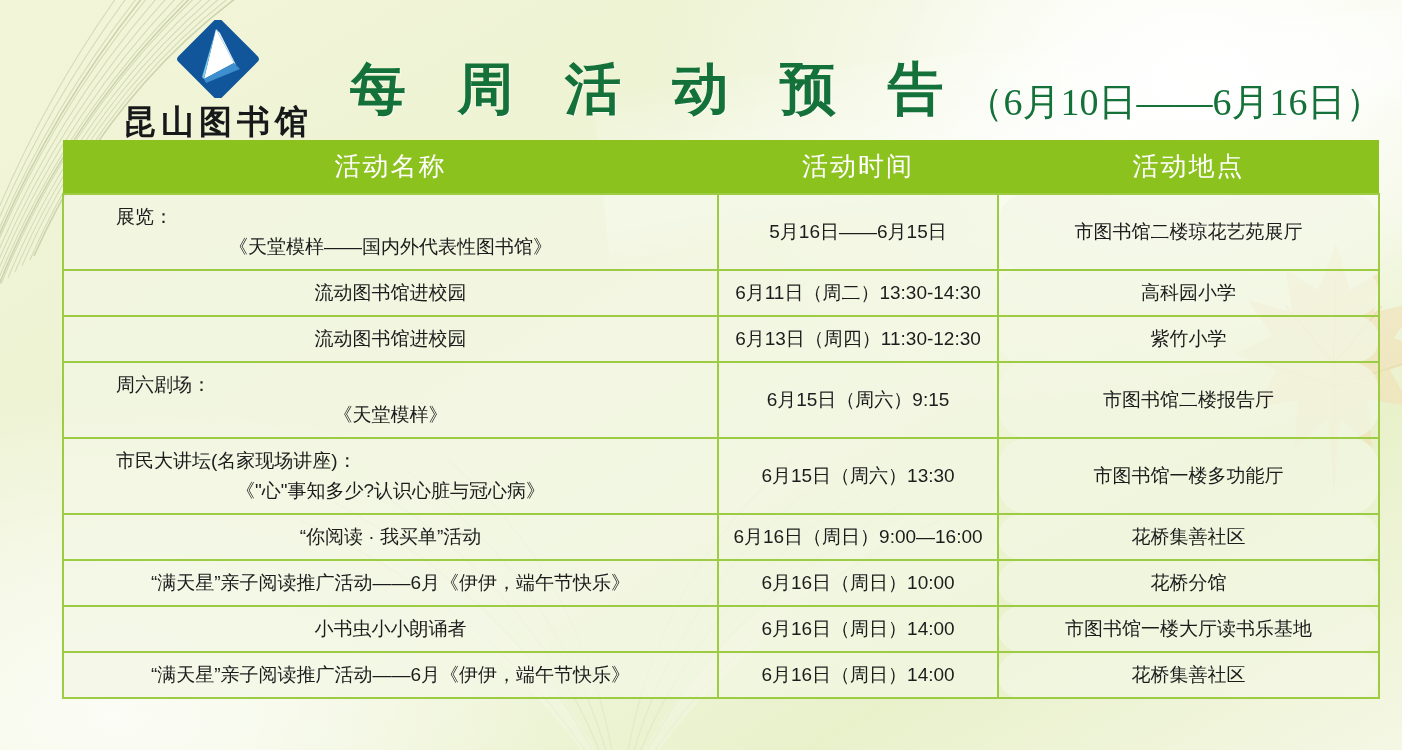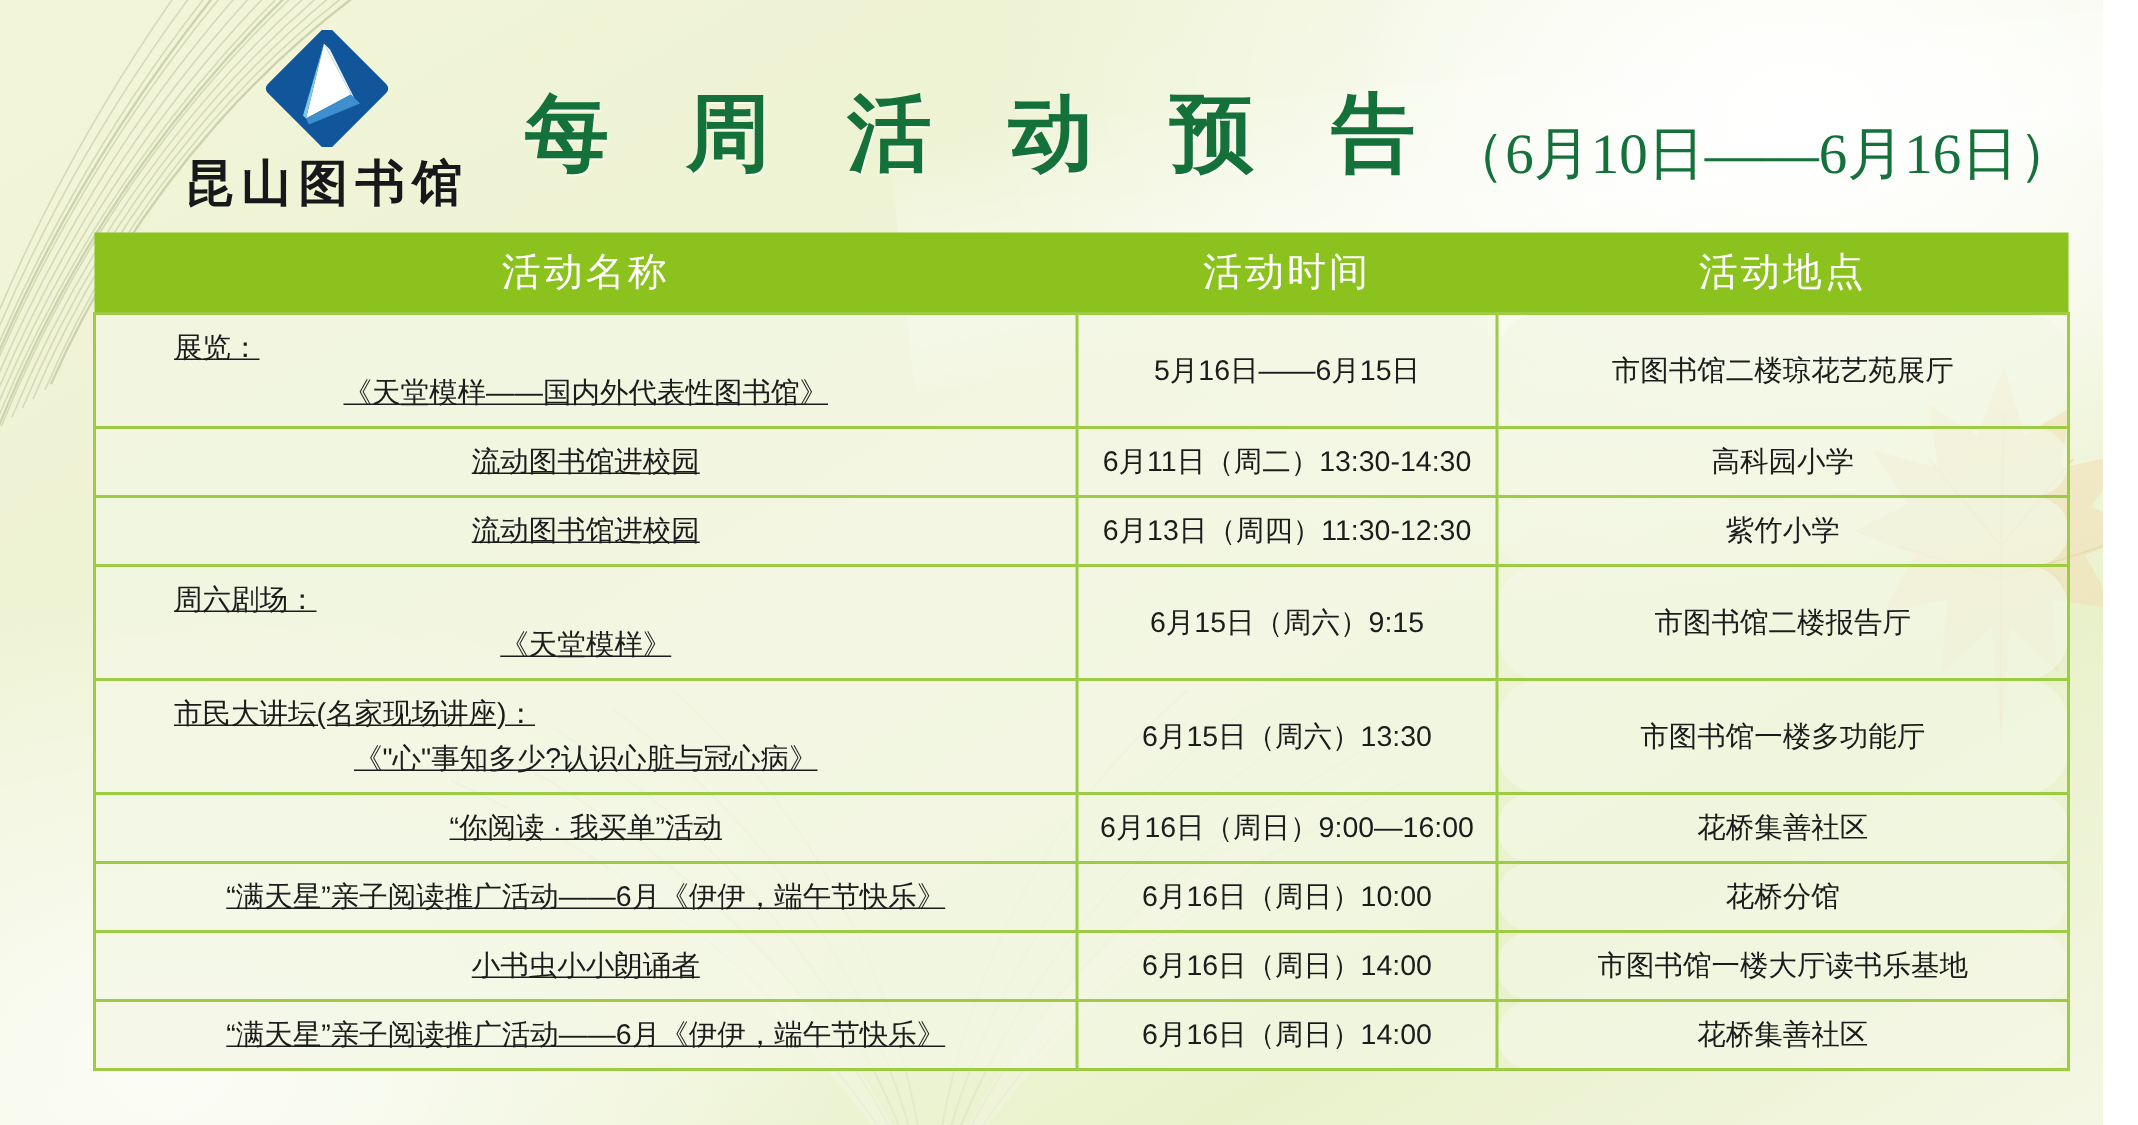--- a/index.html
+++ b/index.html
@@ -115,21 +115,21 @@
     font-family: Liberation Serif, serif;
     font-size: 38px;
     font-weight: 400;
     color: #14713a;
     letter-spacing: 0px;
   }
 
   
   .table-wrap {
     position: absolute;
-    left: 62px; top: 155px;
+    left: 62px; top: 140px;
     width: 1316px;
   }
   table.sched {
     width: 100%;
     border-collapse: collapse;
     table-layout: fixed;
   }
   table.sched thead th {
     background: #8cc21e;
     color: #ffffff;
@@ -143,21 +143,21 @@
   }
   table.sched tbody td {
     border: 2px solid #9ecb44;
     background: rgba(242,247,229,0.72);
     color: #1c1c1c;
     font-size: 19px;
     text-align: center;
     vertical-align: middle;
     padding: 9px 8px;
   }
-  td.c-name  { width: 655px; text-decoration: underline; }
+  td.c-name  { width: 655px; }
   td.c-time  { width: 280px; }
   td.c-place { width: 381px; border-radius: 29px; }
 
   .row-pre {
     display: block;
     text-align: left;
     padding-left: 44px;
     margin-bottom: 4px;
   }
   .row-main { display: block; }

